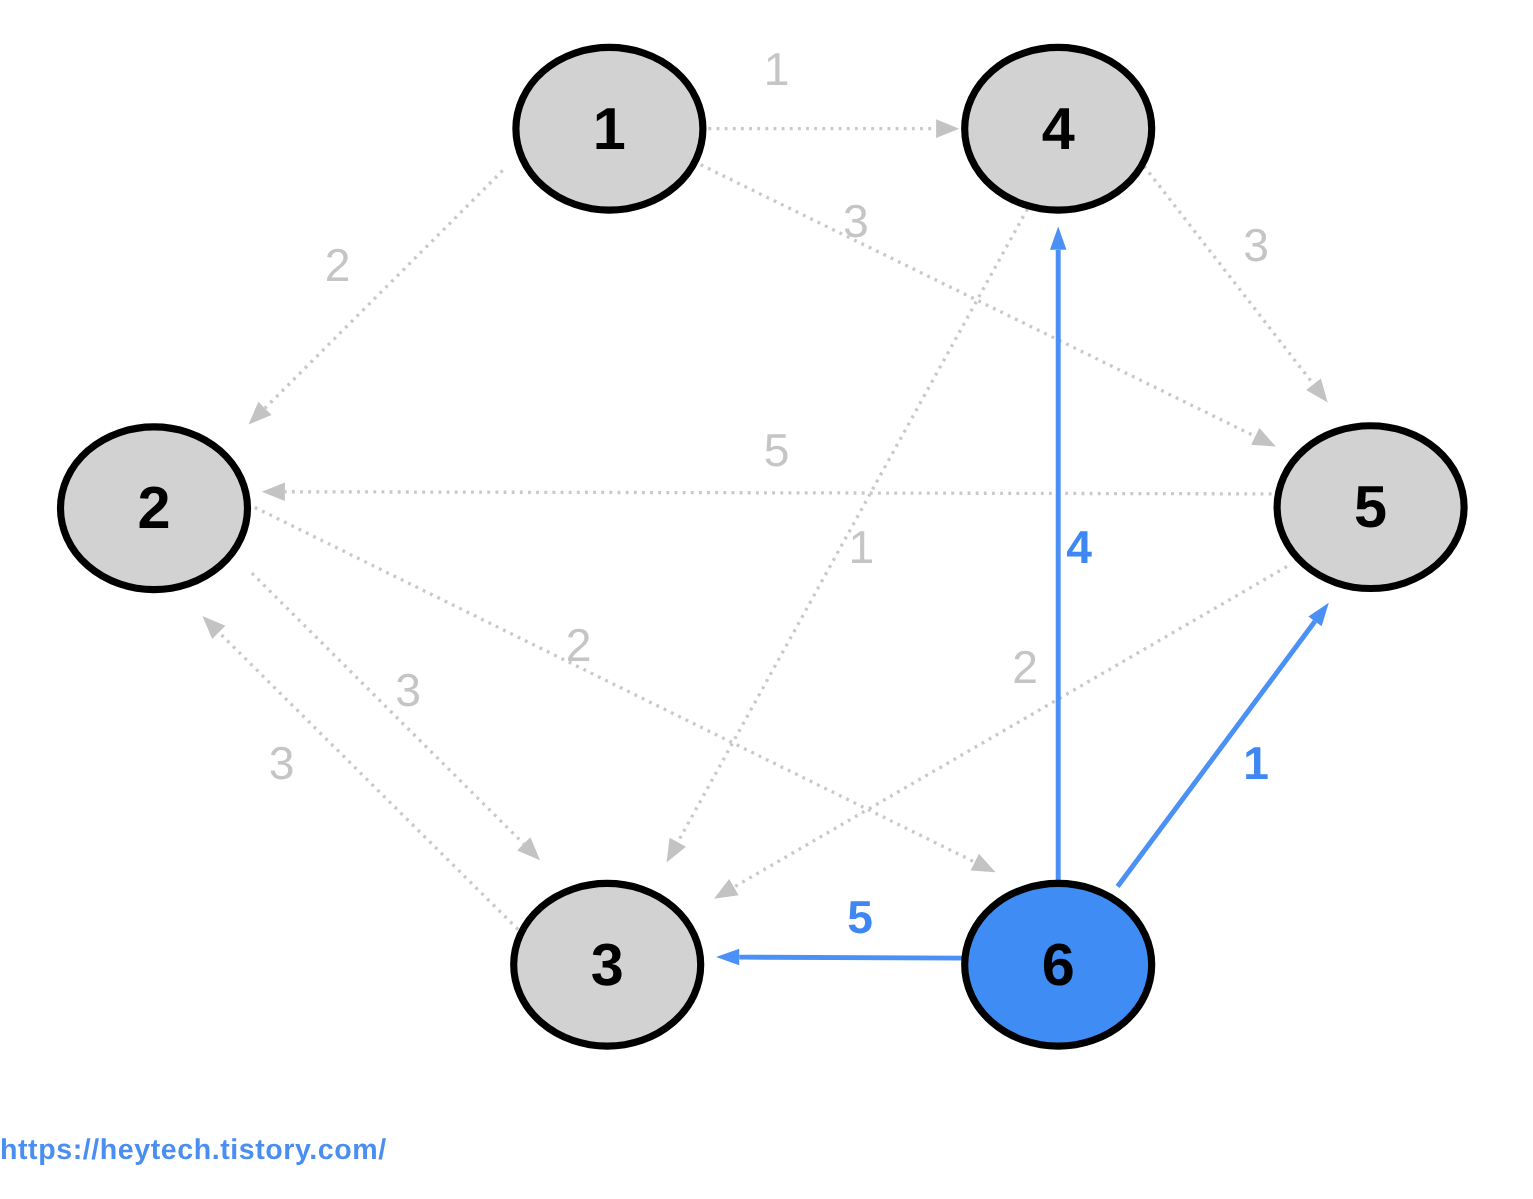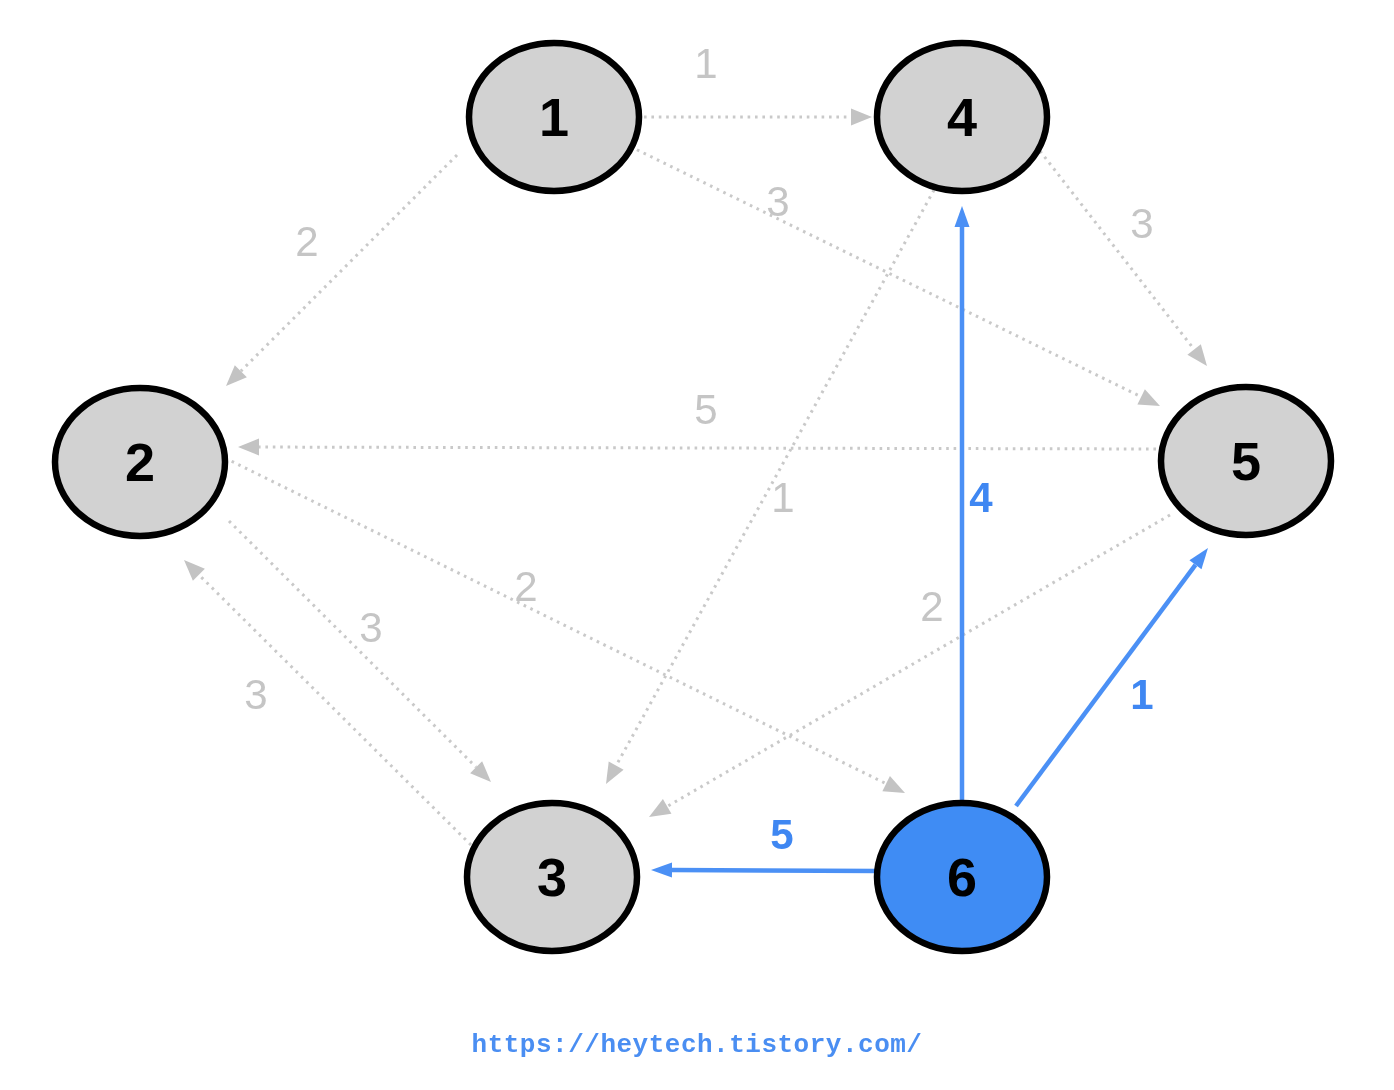--- a/index.html
+++ b/index.html
@@ -30,27 +30,26 @@
     font-size: 42px;
     text-anchor: middle;
   }
   .elabel.gray { font-weight: 400; }
   .elabel.blue { font-weight: 700; }
   .footer-link {
     position: absolute;
     left: 0;
     top: 1030px;
     width: 100%;
-    text-align: center;
+    text-align: left;
     font-size: 26px;
     font-weight: 700;
     letter-spacing: 0.5px;
     text-decoration: none;
     cursor: pointer;
-    font-family: Liberation Mono, monospace;
   }
 </style>
 </head>
 <body>
 
 <div class="stage">
   <svg class="graph" width="1394" height="1090" viewBox="0 0 1394 1090" xmlns="http://www.w3.org/2000/svg">
       <line x1="644" y1="117" x2="851" y2="117" stroke="#c9c9c9" stroke-width="3" stroke-dasharray="2.6 4.8"></line>
       <polygon points="872,117 851,125.5 851,108.5" fill="#c3c3c3"></polygon>
       <text x="706" y="63" fill="#c5c5c5" dominant-baseline="central" class="elabel gray">1</text>

